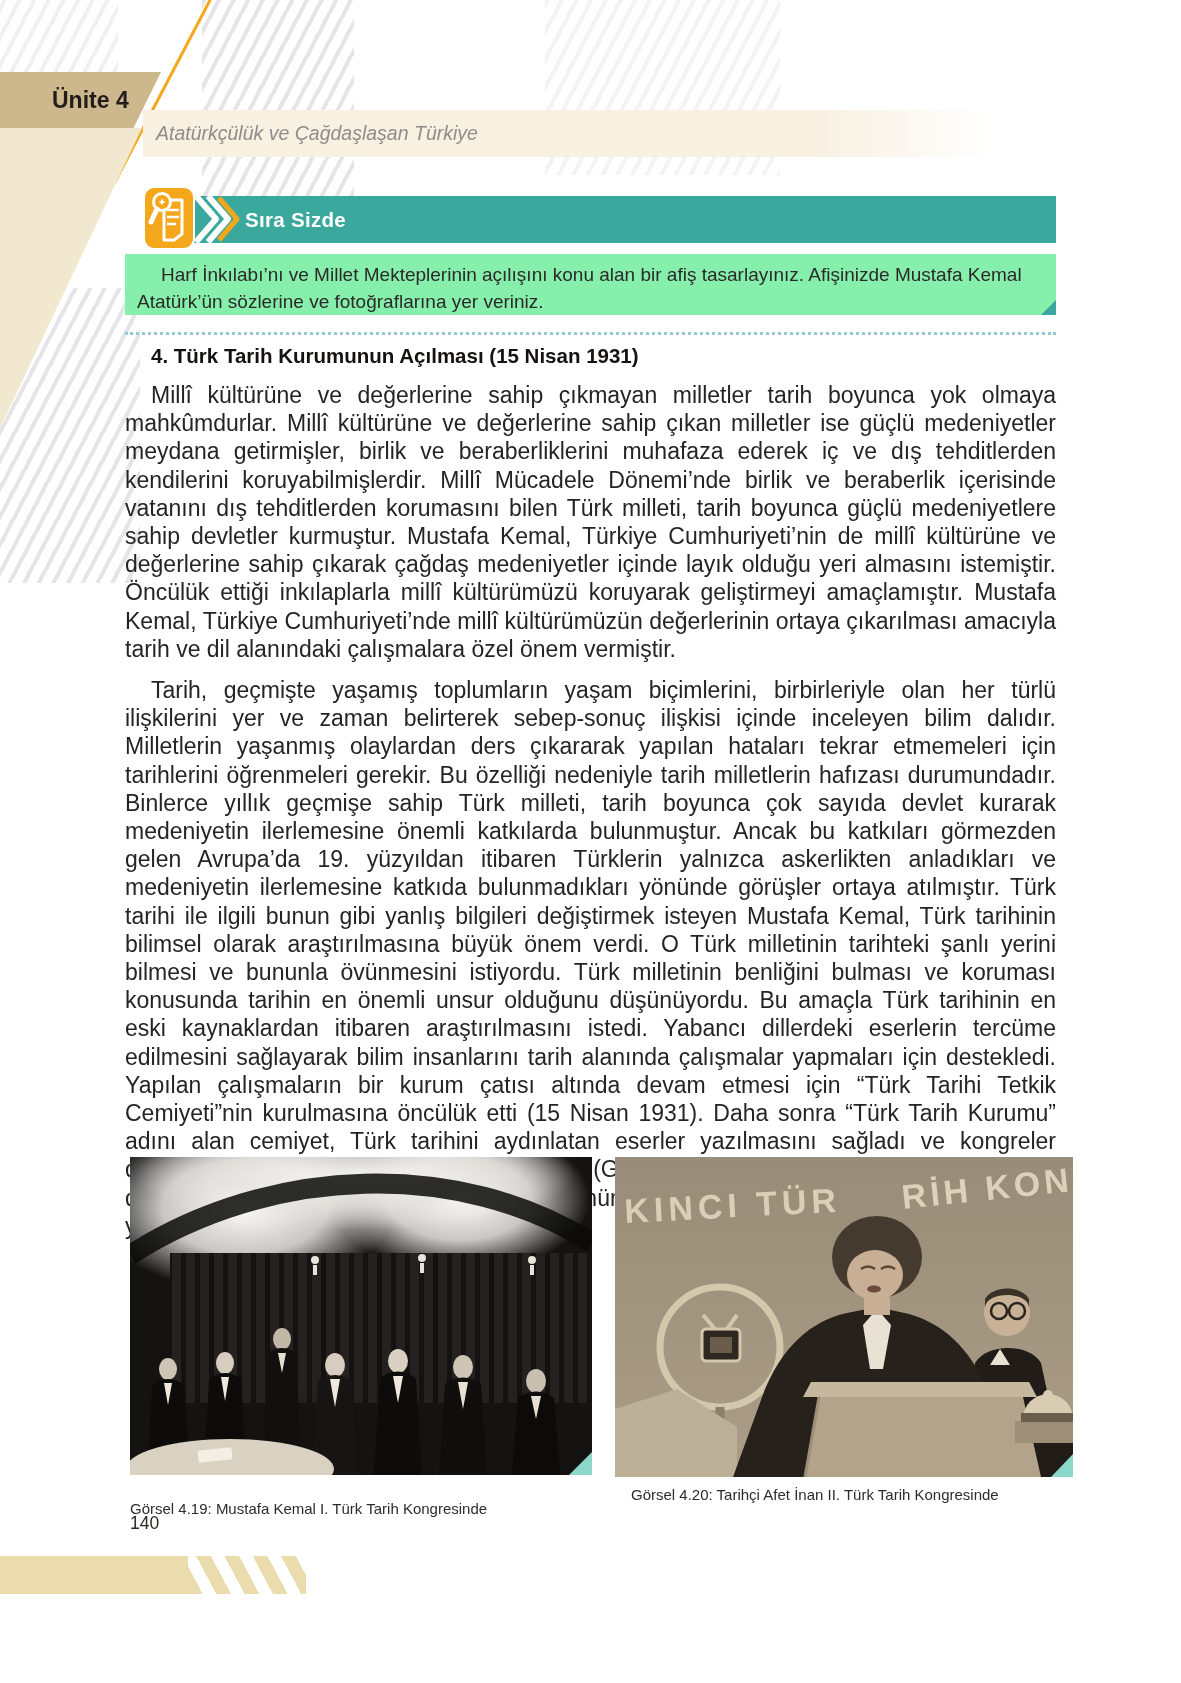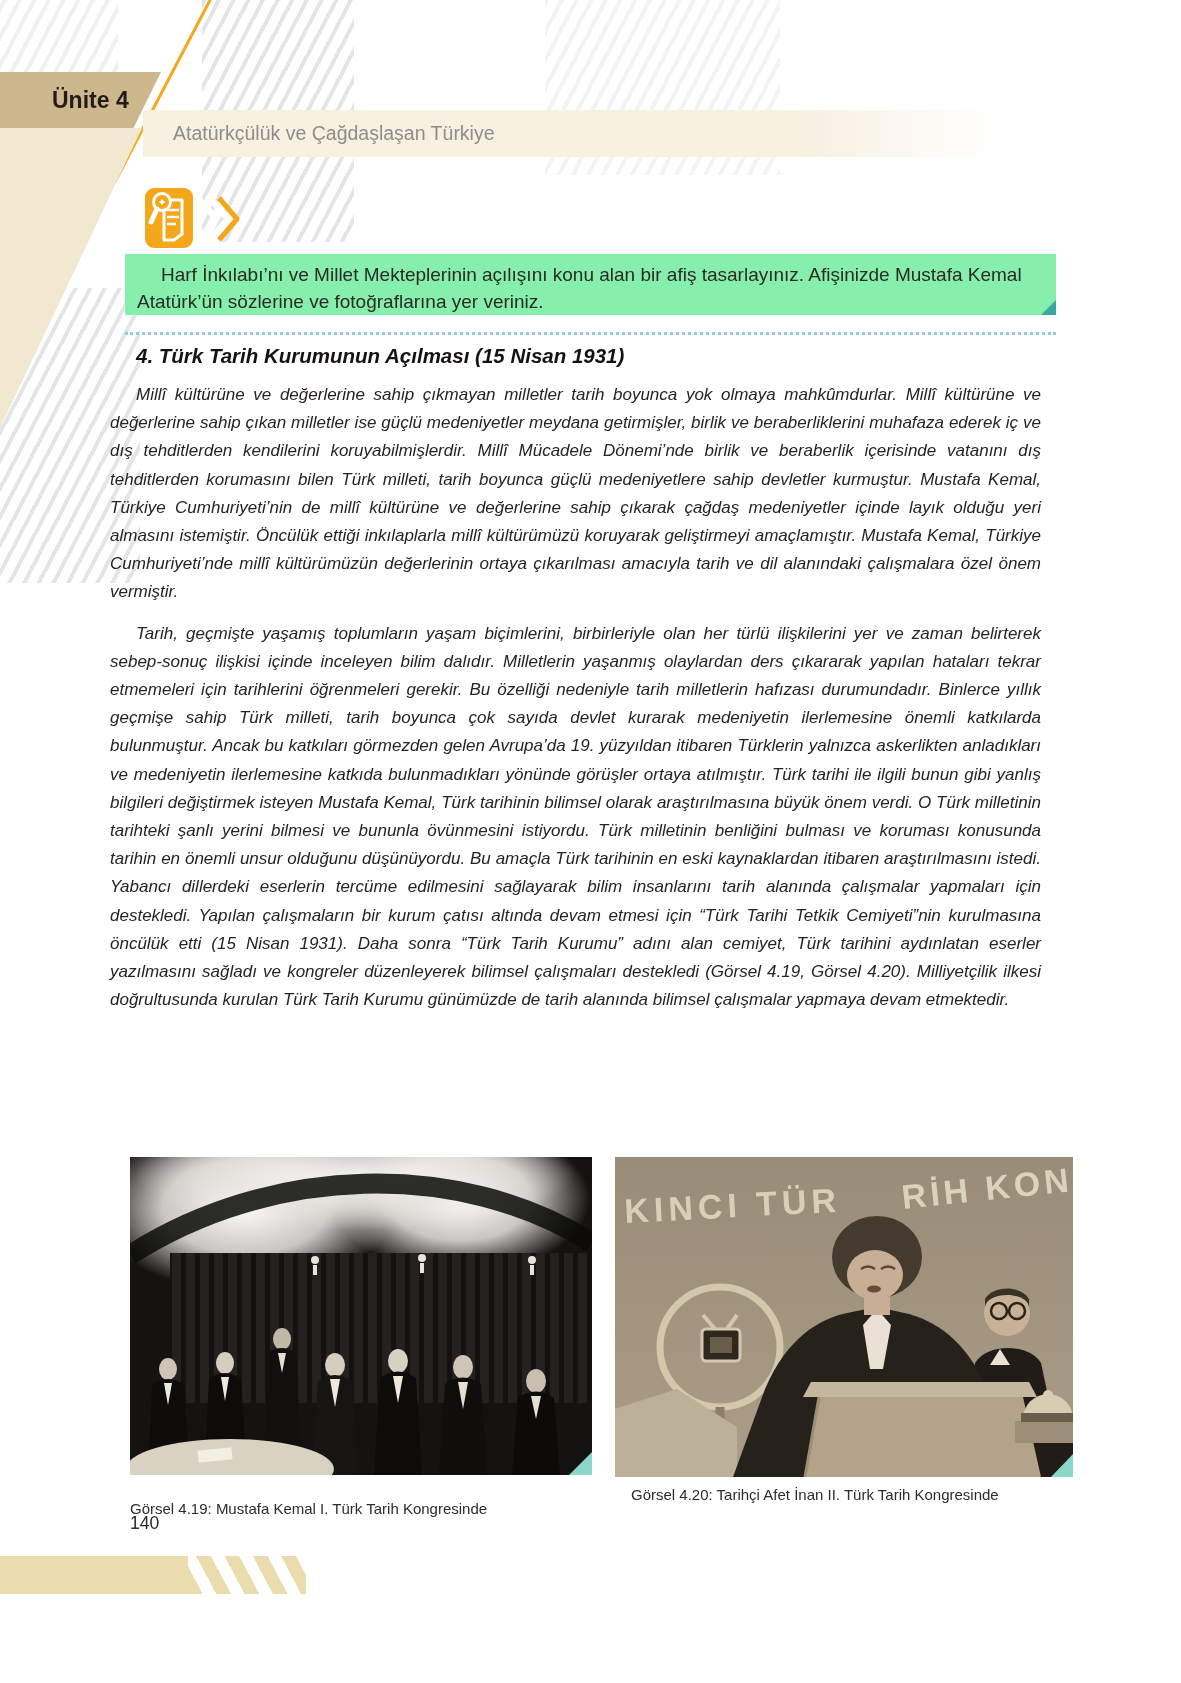--- a/index.html
+++ b/index.html
@@ -16,36 +16,36 @@
   .yellow-line{position:absolute;left:161px;top:-12px;width:3px;height:206px;background:#f6a71c;transform:rotate(27.6deg);}
 
   .unite-block{position:absolute;left:0;top:72px;width:161px;height:57px;background:#cdb78c;
     clip-path:polygon(0 0,100% 0,calc(100% - 28px) 100%,0 100%);}
   .unite-block span{display:block;padding-left:52px;line-height:57px;font-size:23px;font-weight:bold;color:#221d1a;}
   .pale-tri{position:absolute;left:0;top:128px;width:142px;height:300px;background:#f1e8cf;
     clip-path:polygon(0 0,100% 0,0 100%);}
 
   .header-strip{position:absolute;left:143px;top:110px;width:852px;height:47px;
     background:linear-gradient(90deg,#f8f0e1 0%,#f8f0e1 78%,rgba(248,240,225,0) 100%);}
-  .header-strip span{display:block;padding-left:30px;line-height:47px;font-size:19.5px;color:#8e8d8b;}
+  .header-strip span{display:block;padding-left:13px;line-height:47px;font-size:19.5px;color:#8e8d8b;font-style:italic;}
 
   
   .activity-banner{position:absolute;left:150px;top:196px;width:906px;height:47px;background:#3aa89c;}
   .activity-banner .title{position:absolute;left:95px;top:0;line-height:47px;color:#ffffff;font-weight:bold;font-size:20.5px;letter-spacing:.3px;}
   .banner-icon{position:absolute;left:140px;top:184px;width:104px;height:70px;}
 
   .activity-box{position:absolute;left:125px;top:254px;width:931px;height:61px;background:#86efac;}
   .activity-box p{margin:0;padding:7px 14px 0 12px;text-indent:24px;font-size:19px;line-height:27px;color:#2b2a28;}
   .fold{position:absolute;right:0;bottom:0;width:0;height:0;border-left:15px solid transparent;border-bottom:15px solid #3aa89c;}
 
   .dotted-rule{position:absolute;left:125px;top:332px;width:931px;height:0;border-top:3px dotted #93ccd4;}
 
-  .content{position:absolute;left:110px;top:344px;width:931px;color:#272324;font-style:italic;}
+  .content{position:absolute;left:125px;top:344px;width:931px;color:#272324;}
   .content h2{margin:0 0 13px 26px;font-size:20.5px;color:#161211;}
-  .content p{margin:0 0 13px 0;text-align:justify;text-indent:26px;font-size:17px;line-height:28.2px;}
+  .content p{margin:0 0 13px 0;text-align:justify;text-indent:26px;font-size:23px;line-height:28.2px;}
 
   .figure1{position:absolute;left:130px;top:1157px;width:462px;height:318px;}
   .figure2{position:absolute;left:615px;top:1157px;width:458px;height:320px;}
   .caption{position:absolute;top:1486px;font-size:15px;color:#2e2b2b;}
   .caption1{left:130px;width:462px;margin-top:14px;}
   .caption2{left:631px;width:458px;}
 
   .footer-band{position:absolute;left:0;top:1556px;width:188px;height:38px;background:#ebdcae;}
   .footer-stripes{position:absolute;left:188px;top:1556px;width:118px;height:38px;
     background:repeating-linear-gradient(62deg,#ebdcae 0 13px,#ffffff 13px 25px);}
@@ -63,20 +63,23 @@
   <div class="yellow-line"></div>
 
   <div class="unite-block">
     <span>Ünite 4</span>
   </div>
   <div class="pale-tri"></div>
   <div class="header-strip">
     <span>Atatürkçülük ve Çağdaşlaşan Türkiye</span>
   </div>
 
+  <div class="activity-banner">
+    <span class="title">Sıra Sizde</span>
+  </div>
   <svg class="banner-icon" viewBox="0 0 104 70">
     <rect x="4" y="3" width="50" height="62" rx="10" fill="#f4a71b" stroke="#ffffff" stroke-width="2"></rect>
 
     <g>
       <path d="M24 16 h18 l0 34 -8 6 h-10 z" fill="none" stroke="#ffffff" stroke-width="3" stroke-linejoin="round"></path>
       <line x1="27" y1="26" x2="39" y2="26" stroke="#ffffff" stroke-width="2.5"></line>
       <line x1="27" y1="33" x2="39" y2="33" stroke="#ffffff" stroke-width="2.5"></line>
       <line x1="27" y1="40" x2="36" y2="40" stroke="#ffffff" stroke-width="2.5"></line>
     </g>
 

